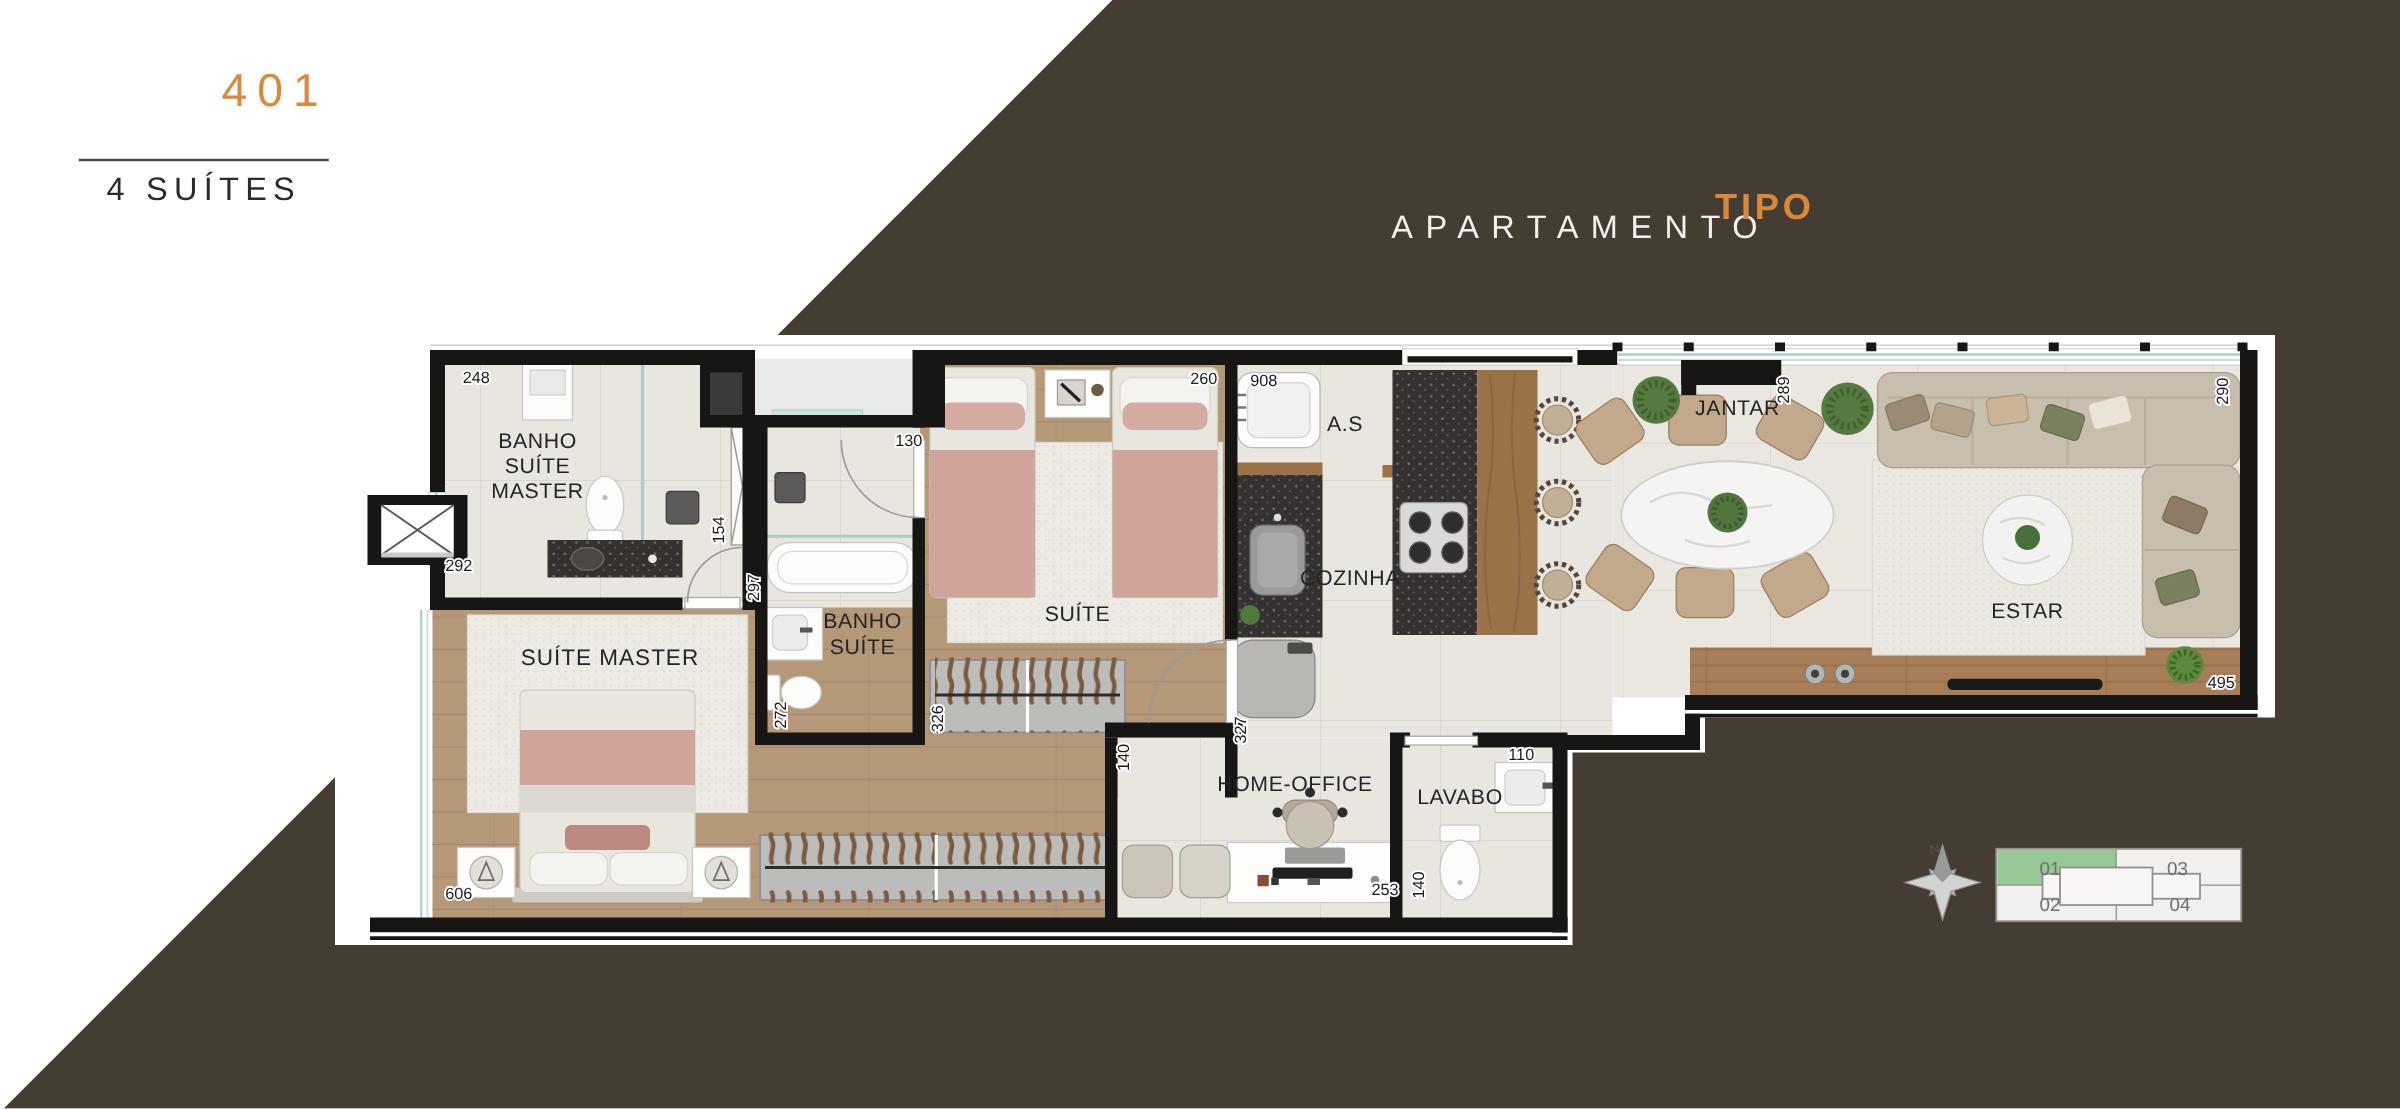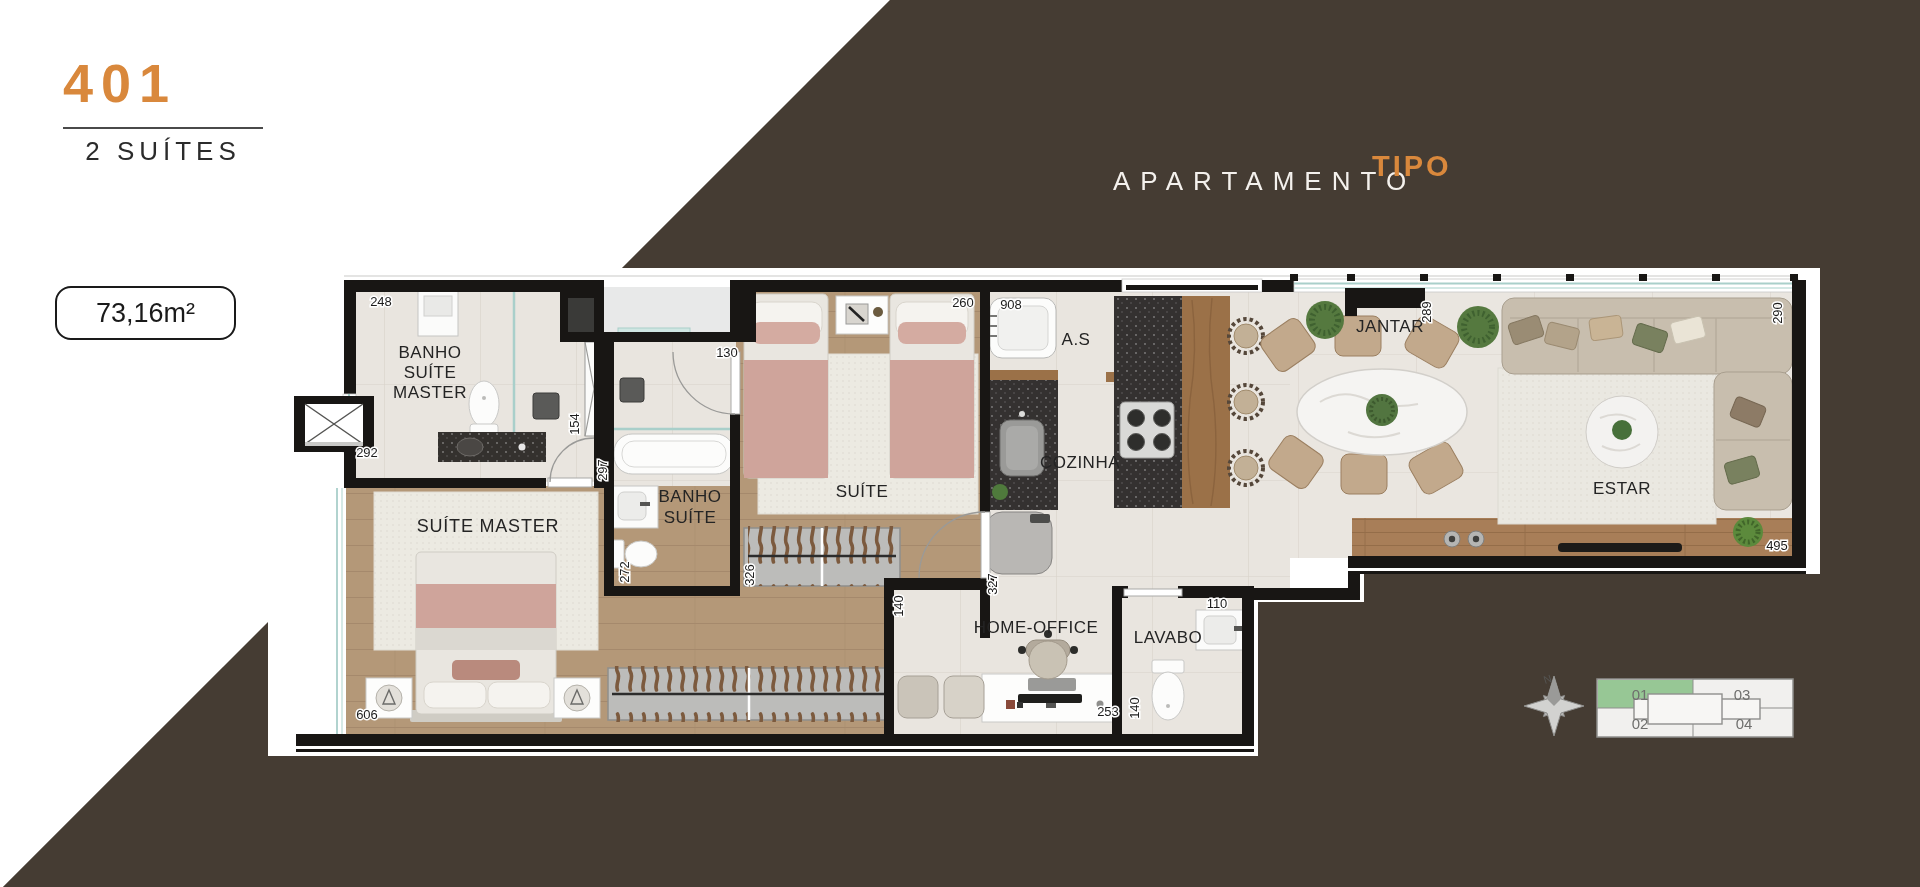--- a/index.html
+++ b/index.html
@@ -1,22 +1,22 @@
 <!DOCTYPE html>
 <html><head>
 <meta charset="utf-8">
 <style>
   html,body{margin:0;padding:0;background:#ffffff;}
   .canvas{position:relative;width:1920px;height:887px;background:#ffffff;overflow:hidden;
           font-family:"Liberation Sans",sans-serif;}
   .band{position:absolute;inset:0;background:#453c33;
         clip-path:polygon(46.35% 0,100% 0,100% 100%,0.15% 100%);}
   .plan-svg{position:absolute;left:0;top:0;}
-  .unit-number{position:absolute;left:63px;top:52px;width:200px;text-align:left;
-               font-size:54px;font-weight:bold;color:#d9883c;letter-spacing:8px;}
+  .unit-number{position:absolute;left:63px;top:52px;width:200px;text-align:right;
+               font-size:37px;font-weight:normal;color:#d9883c;letter-spacing:8px;}
   .unit-rule{position:absolute;left:63px;top:127px;width:200px;border-top:2px solid #4a4a4a;}
   .unit-type{position:absolute;left:63px;top:136px;width:200px;text-align:center;
              font-size:26px;letter-spacing:5px;color:#2b2b2b;}
   .area-box{position:absolute;left:55px;top:286px;width:177px;height:50px;
             border:2.5px solid #1a1a1a;border-radius:16px;display:flex;
             align-items:center;justify-content:center;font-size:27px;color:#1a1a1a;}
   .features{position:absolute;left:53px;top:369px;font-size:21px;color:#2e2e2e;line-height:31px;}
   .apt-label{position:absolute;left:1113px;top:166px;color:#f4f1ed;font-size:26px;letter-spacing:10px;}
   .apt-type{position:absolute;left:1372px;top:150px;color:#d9883c;font-size:29px;
             font-weight:bold;letter-spacing:3px;}
@@ -27,22 +27,21 @@
   text{font-family:"Liberation Sans",sans-serif;}
 </style>
 </head>
 <body>
 
 <div class="canvas">
   <div class="band"></div>
 
   <div class="unit-number">401</div>
   <div class="unit-rule"></div>
-  <div class="unit-type">2 SUÍTES</div>
-  <div class="area-box">73,16m²</div>
+  <div class="unit-type">4 SUÍTES</div>
   <div class="apt-label">APARTAMENTO</div>
   <div class="apt-type">TIPO</div>
 
   <svg class="plan-svg" width="1920" height="887" viewBox="0 0 1920 887">
     <defs>
       <pattern id="tileGrid" width="96" height="96" patternUnits="userSpaceOnUse">
         <path d="M96 0H0V96" fill="none" stroke="#d8d2c9" stroke-width="1.2"></path>
       </pattern>
       <pattern id="tileGridLg" width="118" height="118" patternUnits="userSpaceOnUse">
         <path d="M118 0H0V118" fill="none" stroke="#dad4cb" stroke-width="1.2"></path>

